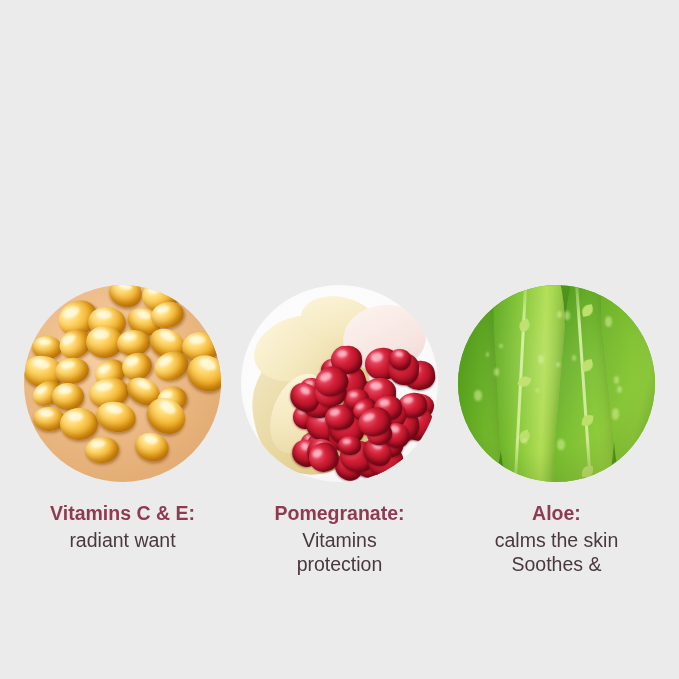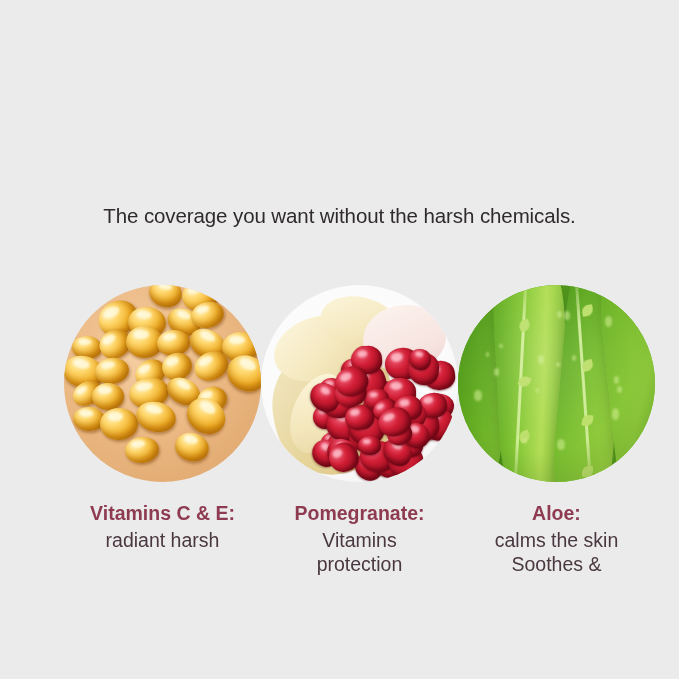--- a/index.html
+++ b/index.html
@@ -54,21 +54,21 @@
     letter-spacing: -0.1px;
   }
 
   
   .columns {
     position: absolute;
     top: 285px;
     left: 0;
     width: 679px;
     display: flex;
-    justify-content: flex-end;
+    justify-content: space-between;
     padding: 0 24px;
     box-sizing: border-box;
   }
   .column {
     width: 197px;
     display: flex;
     flex-direction: column;
     align-items: center;
   }
 
@@ -244,21 +244,20 @@
   }
 </style>
 </head>
 <body>
 
 <div class="poster">
 
   <div class="headline">
   </div>
 
-  <div class="subtitle">The coverage you want without the harsh chemicals.</div>
 
   <div class="columns">
 
     <div class="column">
       <div class="circle">
         <div class="capsules-bg"></div>
         <div id="capsule-field">
             <div class="capsule" style="left: 43.1177%; top: -2.96908%; width: 16.9759%; height: 14.2653%; transform: rotate(17.9deg);"></div>
             <div class="capsule" style="left: 60.0922%; top: -3.08042%; width: 18.8155%; height: 16.006%; transform: rotate(-18.1deg);"></div>
             <div class="capsule" style="left: 17.0202%; top: 8.12072%; width: 20.5344%; height: 17.4375%; transform: rotate(-26.4deg);"></div>
@@ -285,21 +284,21 @@
             <div class="capsule" style="left: 4.6873%; top: 61.6771%; width: 16.3367%; height: 12.3085%; transform: rotate(4.5deg);"></div>
             <div class="capsule" style="left: 18.0643%; top: 62.3365%; width: 19.2042%; height: 16.0212%; transform: rotate(-0.1deg);"></div>
             <div class="capsule" style="left: 36.472%; top: 59.4518%; width: 20.5142%; height: 15.1994%; transform: rotate(13.2deg);"></div>
             <div class="capsule" style="left: 61.8018%; top: 57.979%; width: 20.2988%; height: 17.4127%; transform: rotate(34.5deg);"></div>
             <div class="capsule" style="left: 30.8988%; top: 77.3242%; width: 17.3898%; height: 13.1738%; transform: rotate(-6.7deg);"></div>
             <div class="capsule" style="left: 56.1546%; top: 75.2841%; width: 17.1086%; height: 14.0195%; transform: rotate(16.4deg);"></div>
           </div>
       </div>
       <div class="caption">
         <span class="caption-title">Vitamins C &amp; E:</span>
-        <span class="caption-line">radiant harsh</span>
+        <span class="caption-line">radiant want</span>
       </div>
     </div>
 
     <div class="column">
       <div class="circle">
         <div class="pom-bg"></div>
         <div class="pom-rind"></div>
         <div class="pom-pith pith-a"></div>
         <div class="pom-pith pith-b"></div>
         <div class="pom-pith pith-c"></div>

